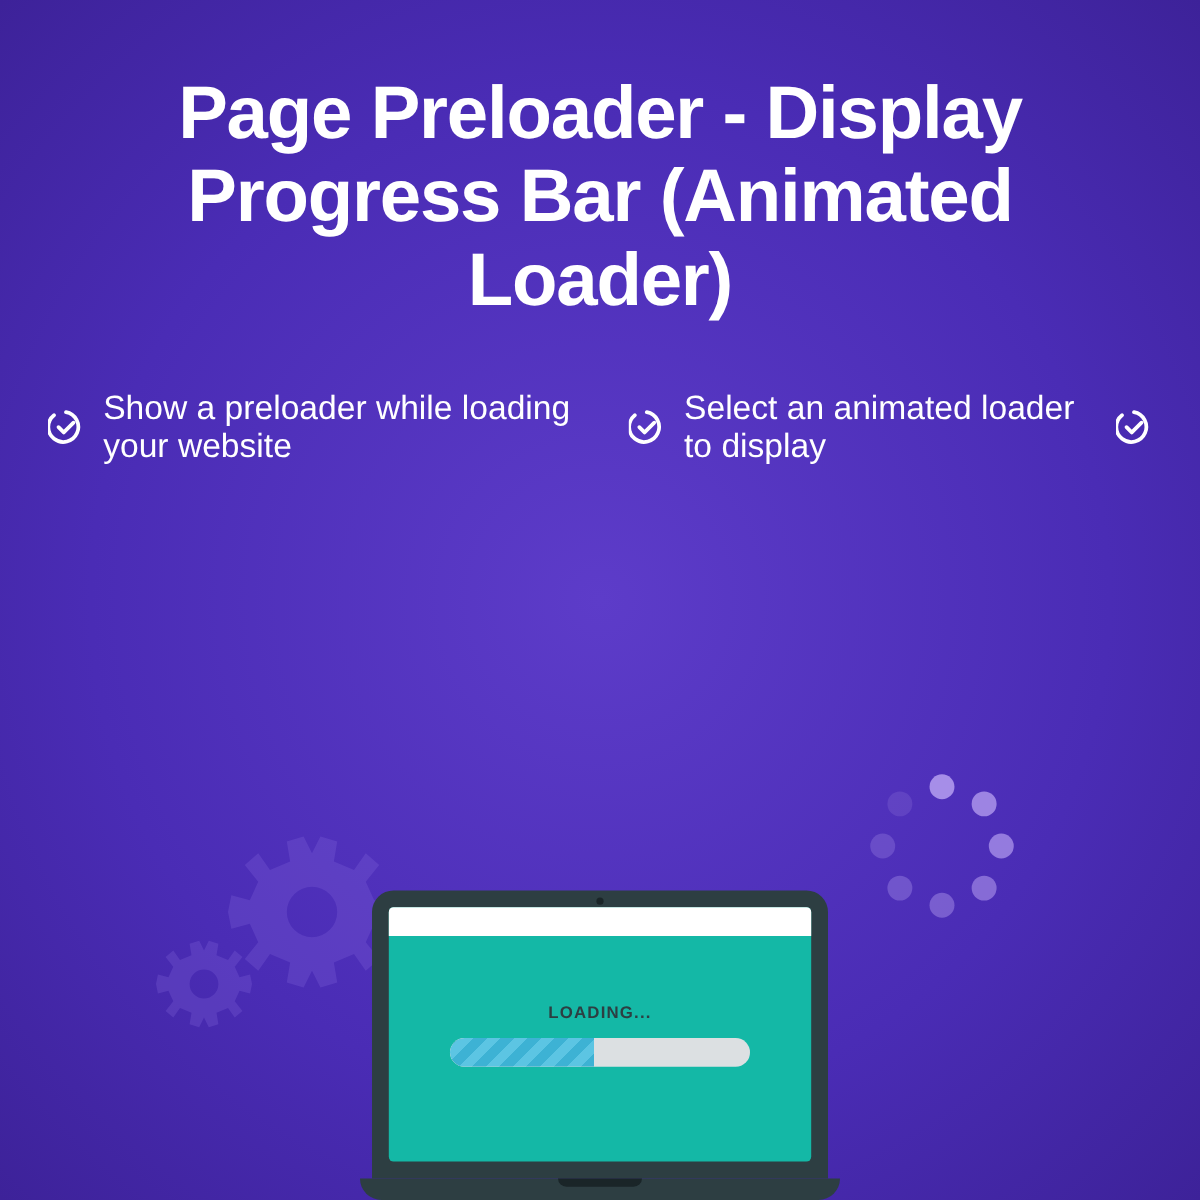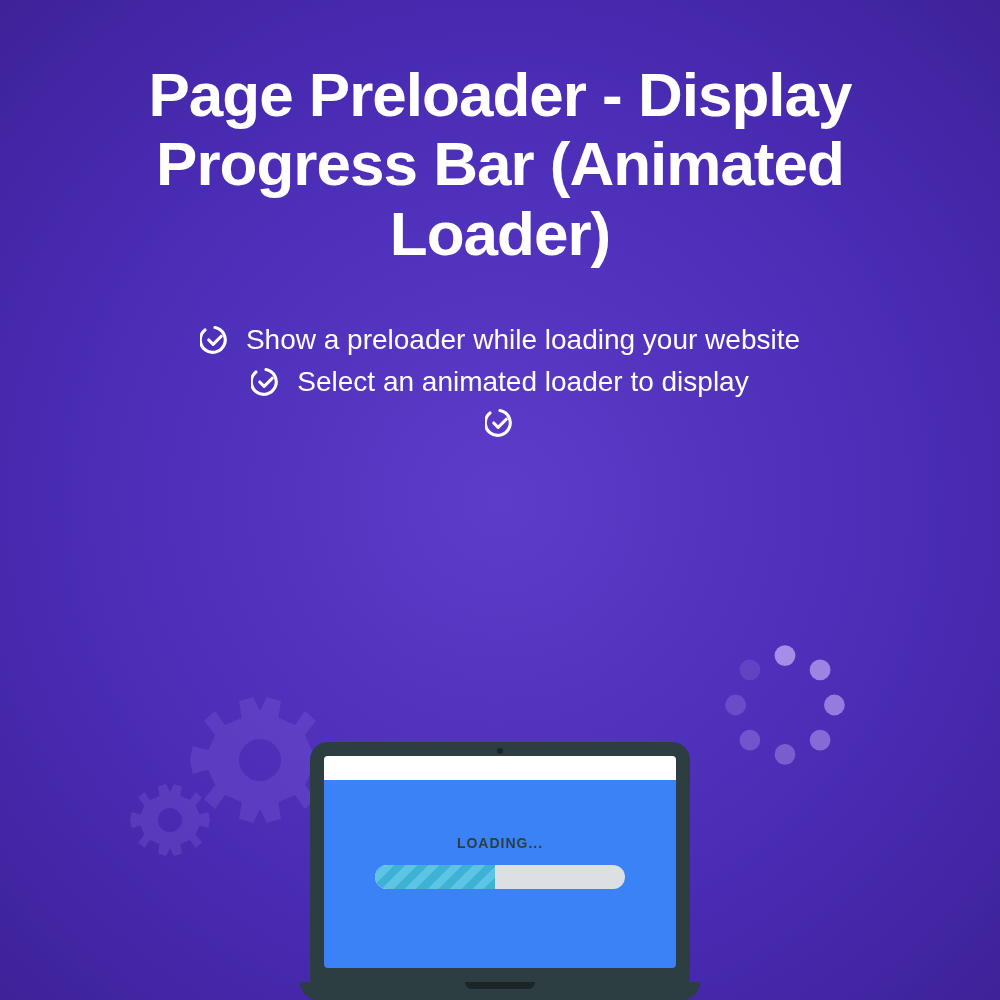--- a/index.html
+++ b/index.html
@@ -22,22 +22,22 @@
 .title {
   font-size: 62px;
   font-weight: 900;
   text-align: center;
   line-height: 1.12;
   letter-spacing: -1px;
   margin-bottom: 56px;
 }
 .features {
   display: flex;
-  flex-direction: column;
-  gap: 10px;
+  flex-direction: row;
+  gap: 28px;
   align-items: center;
 }
 .feature {
   display: flex;
   align-items: center;
   gap: 16px;
 }
 .check-icon {
   width: 30px;
   height: 30px;
@@ -100,21 +100,21 @@
   left: 50%;
   transform: translateX(-50%);
   width: 6px;
   height: 6px;
   background: #1a2528;
   border-radius: 50%;
 }
 .screen-content {
   width: 100%;
   height: 100%;
-  background: #3b82f6;
+  background: #14b8a6;
   border-radius: 4px;
   position: relative;
   display: flex;
   flex-direction: column;
   align-items: center;
   justify-content: center;
 }
 .browser-bar {
   position: absolute;
   top: 0;

